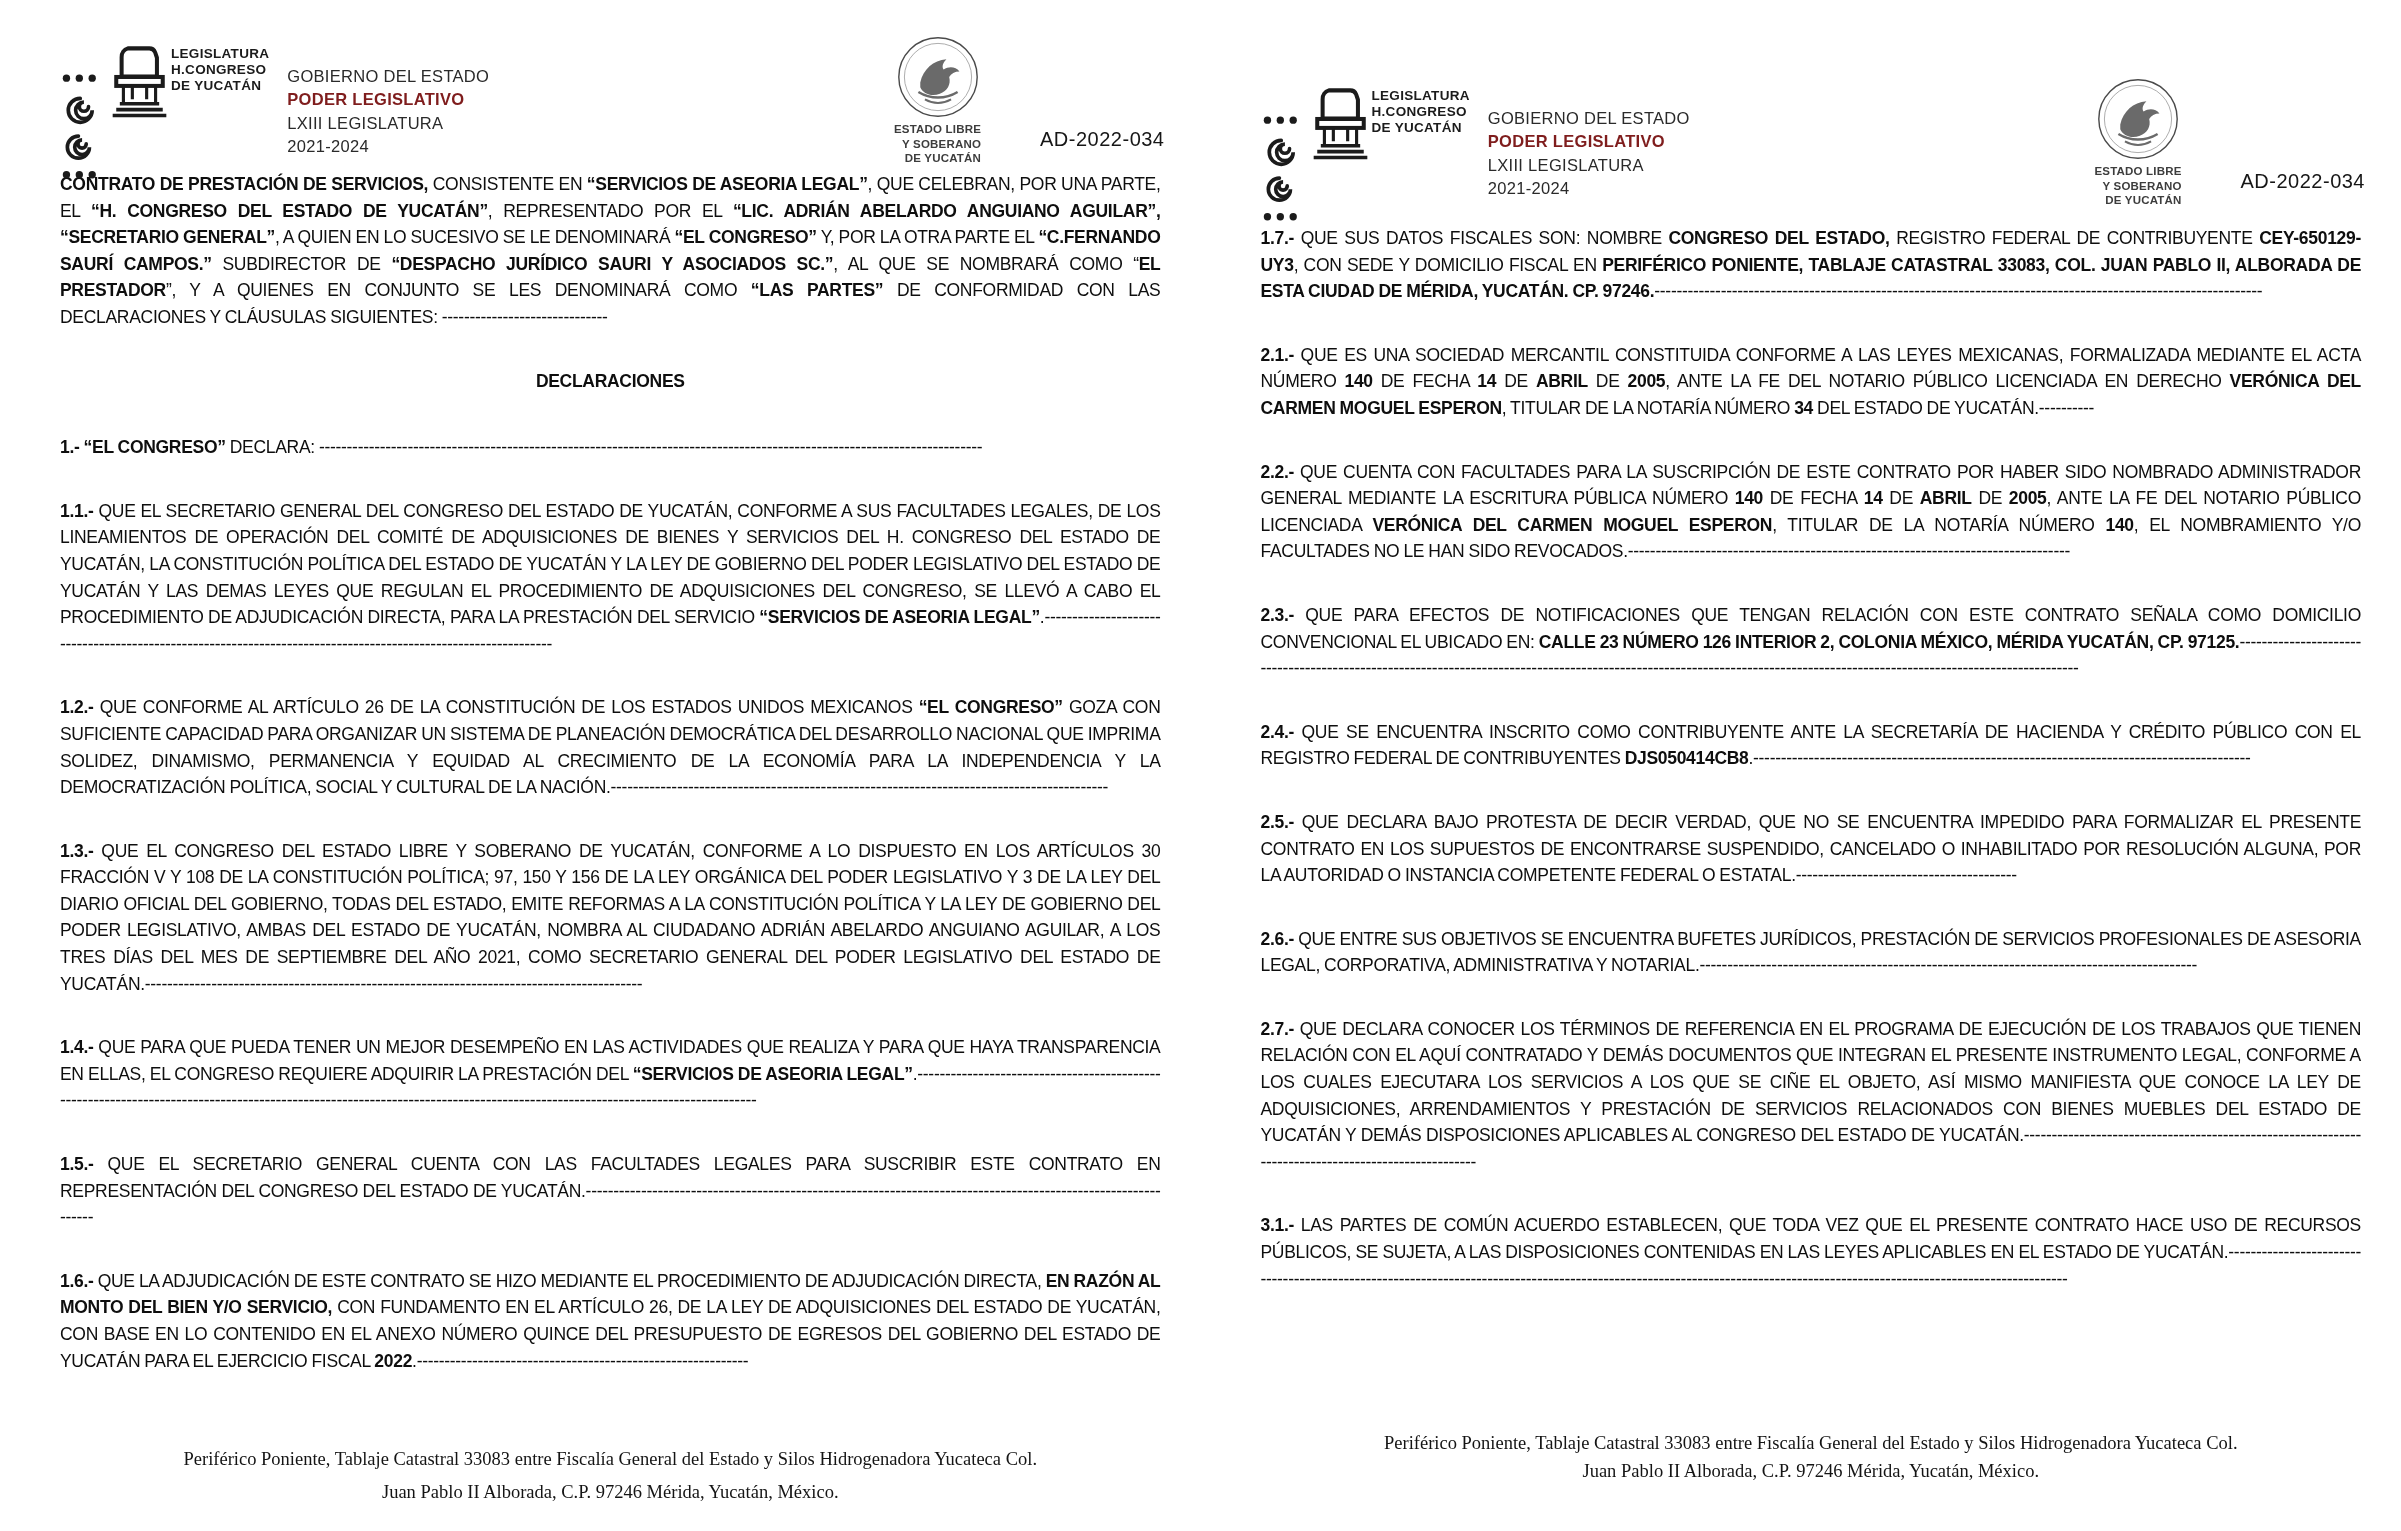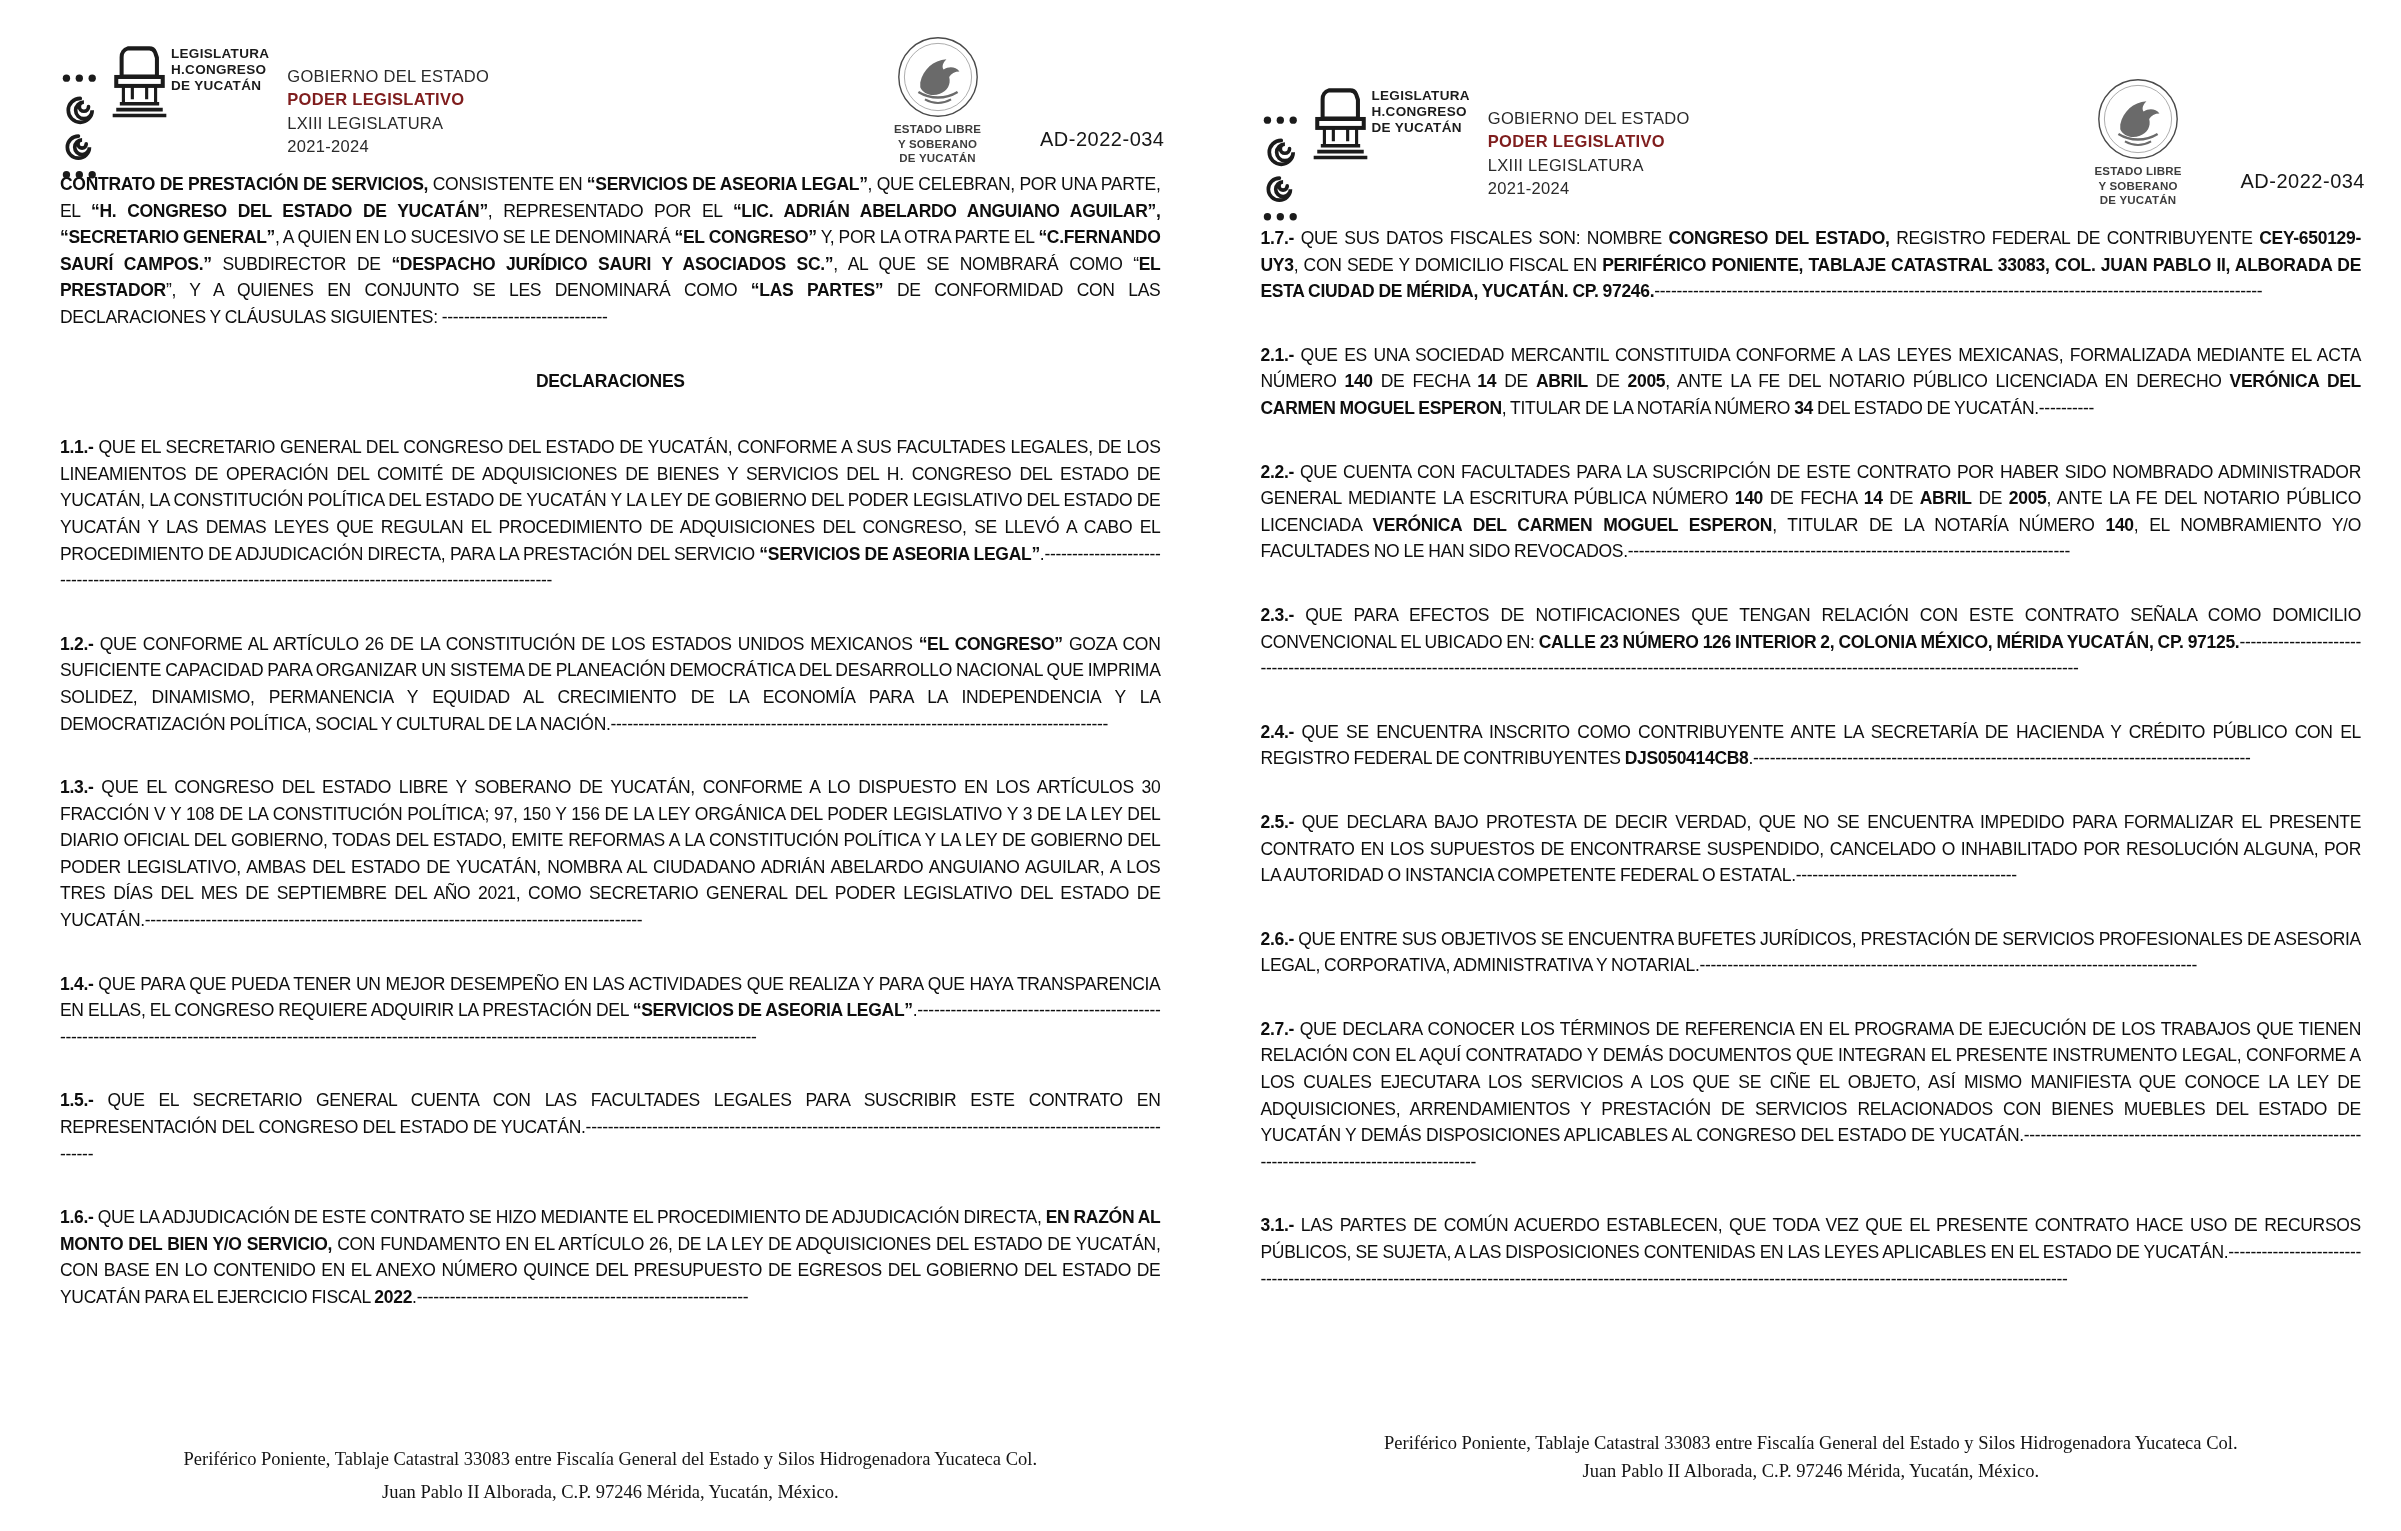--- a/index.html
+++ b/index.html
@@ -10,21 +10,21 @@
   
   .header{position:relative;margin:43px 40px 0 60px;height:110px;}
   .p2 .header{margin-top:85px;}
   .brand{display:flex;align-items:flex-start;}
   .glyphs{margin-top:23px;}
   .chair-col{margin-left:2px;display:flex;flex-direction:row;align-items:flex-start;}
   .logo-text{font-weight:700;font-size:13.5px;line-height:1.18;letter-spacing:0.3px;color:#1b1b1b;margin-top:3px;}
   .gov-col{margin-left:18px;margin-top:22px;font-size:16.5px;line-height:1.42;letter-spacing:0.3px;color:#2a2a2a;}
   .gov-col .poder{font-weight:700;color:#7f1d1d;}
   .seal{position:absolute;top:-8px;right:159px;width:128px;text-align:center;}
-  .seal-caption{text-align:center;display:inline-block;font-size:11.5px;font-weight:600;line-height:1.28;
+  .seal-caption{text-align:right;display:inline-block;font-size:11.5px;font-weight:600;line-height:1.28;
                 color:#3d3d3d;letter-spacing:0.2px;margin-top:1px;}
   .docid{position:absolute;right:-4px;top:85px;font-size:20px;letter-spacing:0.5px;color:#161616;text-align:center;}
 
   
   .body{margin:18px 40px 0 60px;text-align:justify;font-size:17.5px;line-height:1.52;
         letter-spacing:-0.3px;word-spacing:-0.5px;color:#0e0e0e;}
   .p2 .body{margin-top:30px;}
   .para{margin:0 0 37px 0;overflow-wrap:anywhere;}
   .para.center{text-align:center;margin:3px 0 40px 0;}
   .b{font-weight:700;}
@@ -96,20 +96,21 @@
           <div>ESTADO LIBRE</div>
           <div>Y SOBERANO</div>
           <div>DE YUCATÁN</div>
         </div>
       </div>
       <div class="docid">AD-2022-034</div>
     </div>
     <div class="body">
         <p class="para"><span class="b">CONTRATO DE PRESTACIÓN DE SERVICIOS,</span><span> CONSISTENTE EN </span><span class="b">“SERVICIOS DE ASEORIA LEGAL”</span><span>, QUE CELEBRAN, POR UNA PARTE, EL </span><span class="b">“H. CONGRESO DEL ESTADO DE YUCATÁN”</span><span>, REPRESENTADO POR EL </span><span class="b">“LIC. ADRIÁN ABELARDO ANGUIANO AGUILAR”, “SECRETARIO GENERAL”</span><span>, A QUIEN EN LO SUCESIVO SE LE DENOMINARÁ </span><span class="b">“EL CONGRESO”</span><span> Y, POR LA OTRA PARTE EL </span><span class="b">“C.FERNANDO SAURÍ CAMPOS.”</span><span> SUBDIRECTOR DE </span><span class="b">“DESPACHO JURÍDICO SAURI Y ASOCIADOS SC.”</span><span>, AL QUE SE NOMBRARÁ COMO “</span><span class="b">EL PRESTADOR</span><span>”, Y A QUIENES EN CONJUNTO SE LES DENOMINARÁ COMO </span><span class="b">“LAS PARTES”</span><span> DE CONFORMIDAD CON LAS DECLARACIONES Y CLÁUSULAS SIGUIENTES: </span><span>------------------------------</span></p>
         <p class="para center"><span class="b">DECLARACIONES</span></p>
+        <p class="para"><span class="b">1.- “EL CONGRESO”</span><span> DECLARA: </span><span>------------------------------------------------------------------------------------------------------------------------</span></p>
         <p class="para"><span class="b">1.1.-</span><span> QUE EL SECRETARIO GENERAL DEL CONGRESO DEL ESTADO DE YUCATÁN, CONFORME A SUS FACULTADES LEGALES,  DE LOS LINEAMIENTOS DE OPERACIÓN DEL COMITÉ DE ADQUISICIONES DE BIENES Y SERVICIOS DEL H. CONGRESO DEL ESTADO DE YUCATÁN, LA CONSTITUCIÓN POLÍTICA DEL ESTADO DE YUCATÁN Y LA LEY DE GOBIERNO DEL PODER LEGISLATIVO DEL ESTADO DE YUCATÁN Y LAS DEMAS LEYES QUE REGULAN EL PROCEDIMIENTO DE ADQUISICIONES DEL CONGRESO, SE LLEVÓ A CABO EL PROCEDIMIENTO DE ADJUDICACIÓN DIRECTA, PARA LA PRESTACIÓN DEL SERVICIO </span><span class="b">“SERVICIOS DE ASEORIA LEGAL”</span><span>.</span><span>--------------------------------------------------------------------------------------------------------------</span></p>
         <p class="para"><span class="b">1.2.-</span><span> QUE CONFORME AL ARTÍCULO 26 DE LA CONSTITUCIÓN DE LOS ESTADOS UNIDOS MEXICANOS </span><span class="b">“EL CONGRESO”</span><span> GOZA CON SUFICIENTE CAPACIDAD PARA ORGANIZAR UN SISTEMA DE PLANEACIÓN DEMOCRÁTICA DEL DESARROLLO NACIONAL QUE IMPRIMA SOLIDEZ, DINAMISMO, PERMANENCIA Y EQUIDAD AL CRECIMIENTO DE LA ECONOMÍA PARA LA INDEPENDENCIA Y LA DEMOCRATIZACIÓN POLÍTICA, SOCIAL Y CULTURAL DE LA NACIÓN.</span><span>------------------------------------------------------------------------------------------</span></p>
         <p class="para"><span class="b">1.3.-</span><span> QUE EL CONGRESO DEL ESTADO LIBRE Y SOBERANO DE YUCATÁN, CONFORME A LO DISPUESTO EN LOS ARTÍCULOS 30 FRACCIÓN V Y 108 DE LA CONSTITUCIÓN POLÍTICA; 97, 150 Y 156 DE LA LEY ORGÁNICA DEL PODER LEGISLATIVO Y 3 DE LA LEY DEL DIARIO OFICIAL DEL GOBIERNO, TODAS DEL ESTADO, EMITE REFORMAS A LA CONSTITUCIÓN POLÍTICA Y LA LEY DE GOBIERNO DEL PODER LEGISLATIVO, AMBAS DEL ESTADO DE YUCATÁN, NOMBRA AL CIUDADANO ADRIÁN ABELARDO ANGUIANO AGUILAR, A LOS TRES DÍAS DEL MES DE SEPTIEMBRE DEL AÑO 2021, COMO SECRETARIO GENERAL DEL PODER LEGISLATIVO DEL ESTADO DE YUCATÁN.</span><span>------------------------------------------------------------------------------------------</span></p>
         <p class="para"><span class="b">1.4.-</span><span> QUE PARA QUE PUEDA TENER UN MEJOR DESEMPEÑO EN LAS ACTIVIDADES QUE REALIZA Y PARA QUE HAYA TRANSPARENCIA EN ELLAS, EL CONGRESO REQUIERE ADQUIRIR LA PRESTACIÓN DEL </span><span class="b">“SERVICIOS DE ASEORIA LEGAL”</span><span>.</span><span>--------------------------------------------------------------------------------------------------------------------------------------------------------------------------</span></p>
         <p class="para"><span class="b">1.5.-</span><span> QUE EL SECRETARIO GENERAL CUENTA CON LAS FACULTADES LEGALES PARA SUSCRIBIR ESTE CONTRATO EN REPRESENTACIÓN DEL CONGRESO DEL ESTADO DE YUCATÁN.</span><span>--------------------------------------------------------------------------------------------------------------</span></p>
         <p class="para"><span class="b">1.6.-</span><span> QUE LA ADJUDICACIÓN DE ESTE CONTRATO SE HIZO MEDIANTE EL PROCEDIMIENTO DE ADJUDICACIÓN DIRECTA, </span><span class="b">EN RAZÓN AL MONTO DEL BIEN Y/O SERVICIO,</span><span> CON FUNDAMENTO EN EL ARTÍCULO 26, DE LA LEY DE ADQUISICIONES DEL ESTADO DE YUCATÁN, CON BASE EN LO CONTENIDO EN EL ANEXO NÚMERO QUINCE DEL PRESUPUESTO DE EGRESOS DEL GOBIERNO DEL ESTADO DE YUCATÁN PARA EL EJERCICIO FISCAL </span><span class="b">2022</span><span>.</span><span>------------------------------------------------------------</span></p>
       </div>
     <div class="footer">
       <div>Periférico Poniente, Tablaje Catastral 33083 entre Fiscalía General del Estado y Silos Hidrogenadora Yucateca Col.</div>
       <div>Juan Pablo II Alborada, C.P. 97246 Mérida, Yucatán, México.</div>

